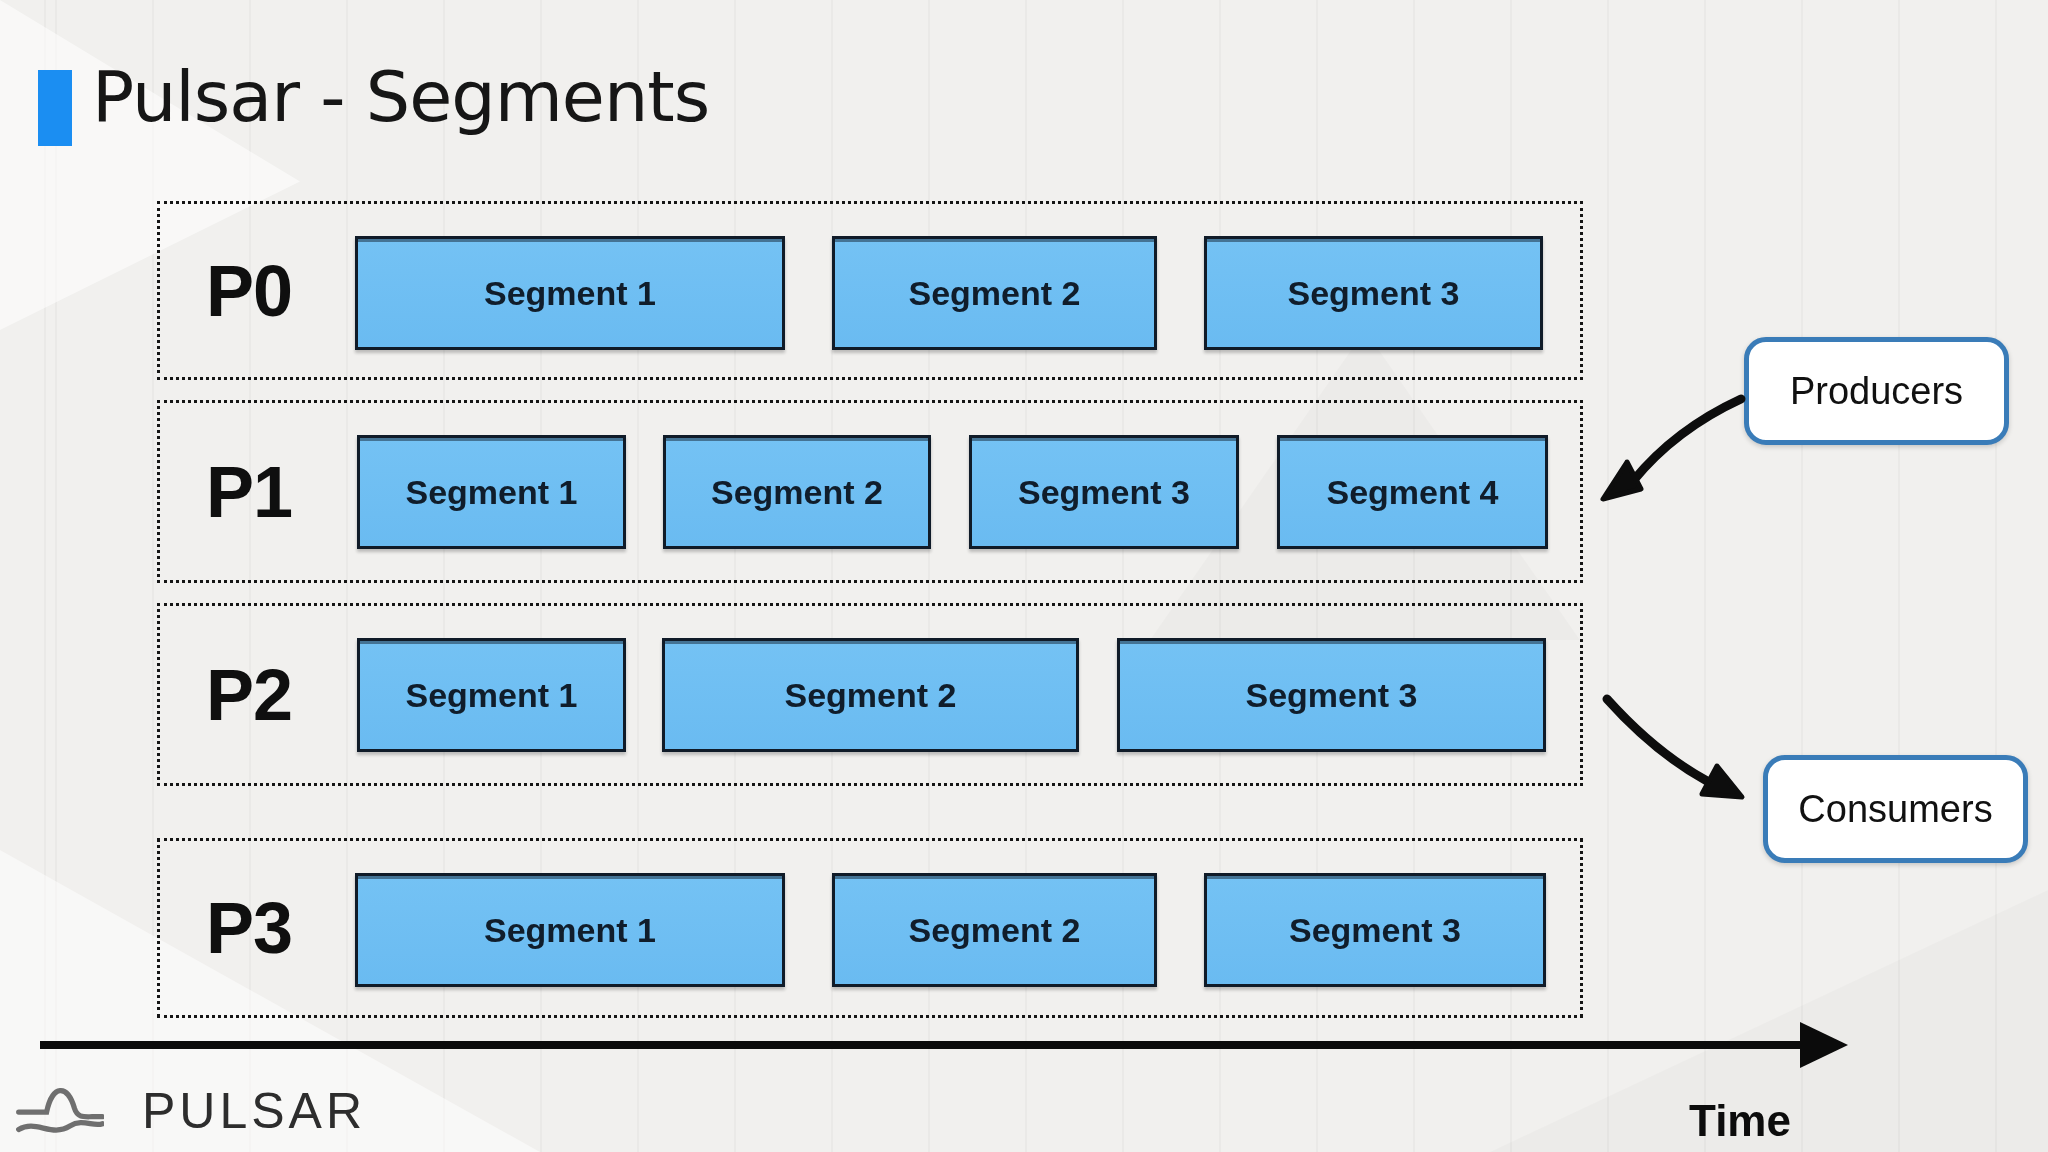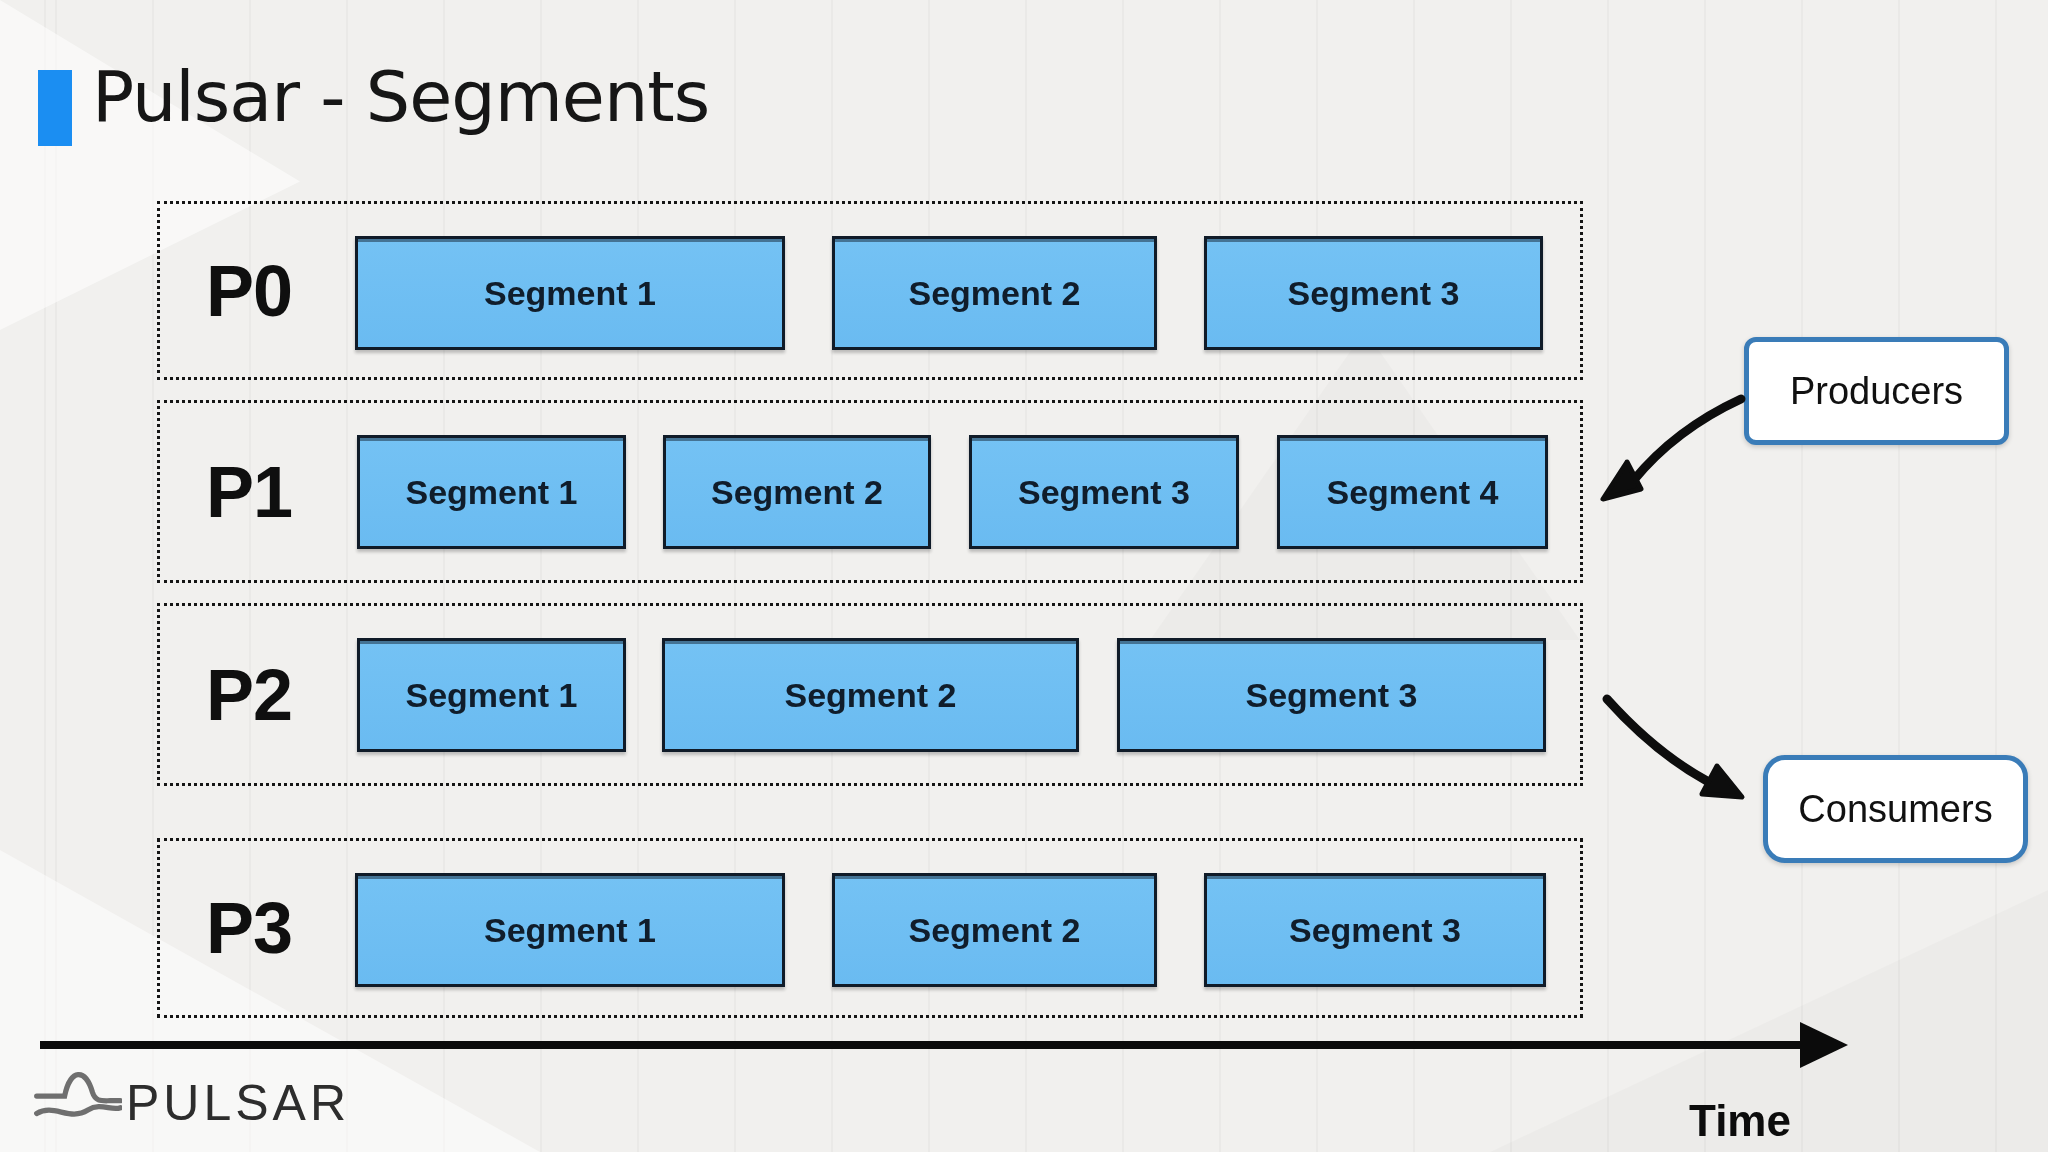--- a/index.html
+++ b/index.html
@@ -72,33 +72,33 @@
   #p3 .s3 { left:1044px; width:342px; }
 
   
   .actor {
     position:absolute; left:1744px; width:265px; height:108px;
     background:#ffffff; border:5px solid #3a7cb8; border-radius:22px;
     display:flex; align-items:center; justify-content:center;
     font-size:38px; font-weight:500; color:#111;
     box-shadow:0 2px 5px rgba(0,0,0,0.18);
   }
-  #producers { top:337px;border-radius:12px; }
+  #producers { top:337px; }
   #consumers { top:755px;margin-left:19px; }
 
   
   .overlay { position:absolute; left:0; top:0; width:2048px; height:1152px; pointer-events:none; }
 
   .time-label {
     position:absolute; left:1640px; top:1058px; width:200px;
     text-align:center; font-size:44px; font-weight:700; color:#0c0c0c;margin-top:38px;
   }
 
   
-  .pulsar-logo { position:absolute; left:34px; top:1060px; height:80px; display:flex; align-items:flex-start; }
+  .pulsar-logo { position:absolute; left:16px; top:1060px; height:80px; display:flex; align-items:flex-end;gap:34px; }
   .pulsar-word {
     font-size:50px; font-weight:400; color:#2d2d2d; letter-spacing:4px;
     margin-left:4px; margin-top:14px;
   }
 
   
   .sn-logo { position:absolute; left:1850px; top:1052px; width:180px; height:80px; }
   .sn-text { position:absolute; left:62px; top:4px; font-weight:700; color:#6e6965; line-height:32px; font-size:28px; letter-spacing:0.5px; }
   .sn-line2 { margin-left:10px; }
 </style>

